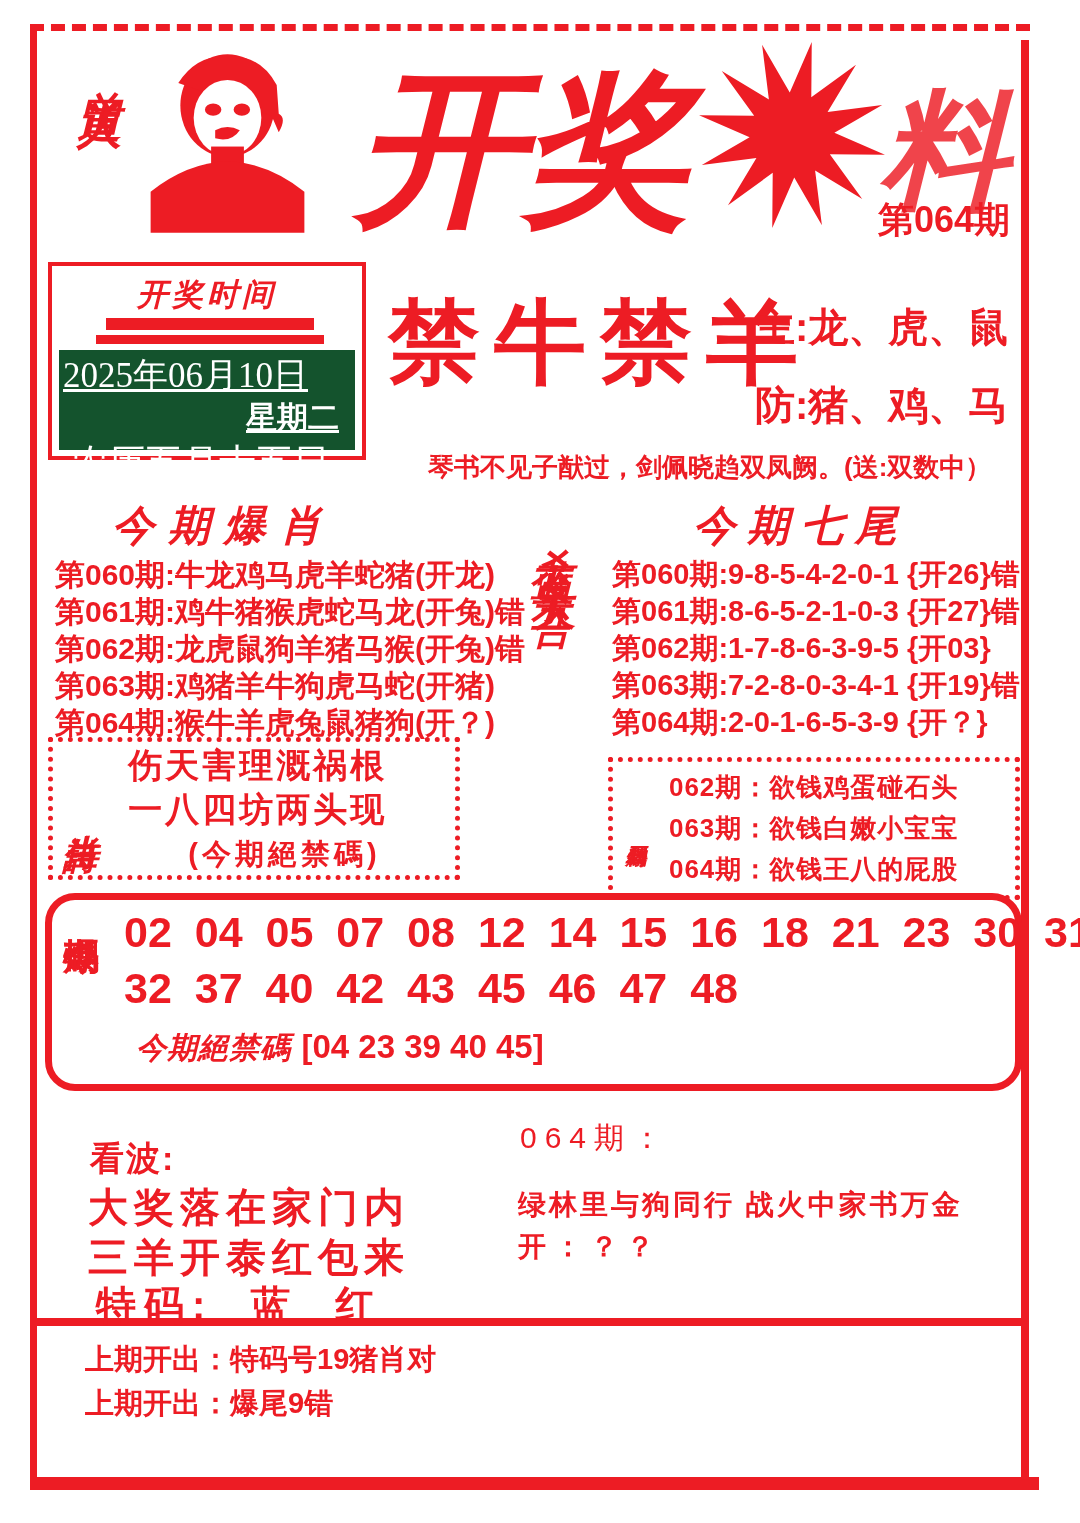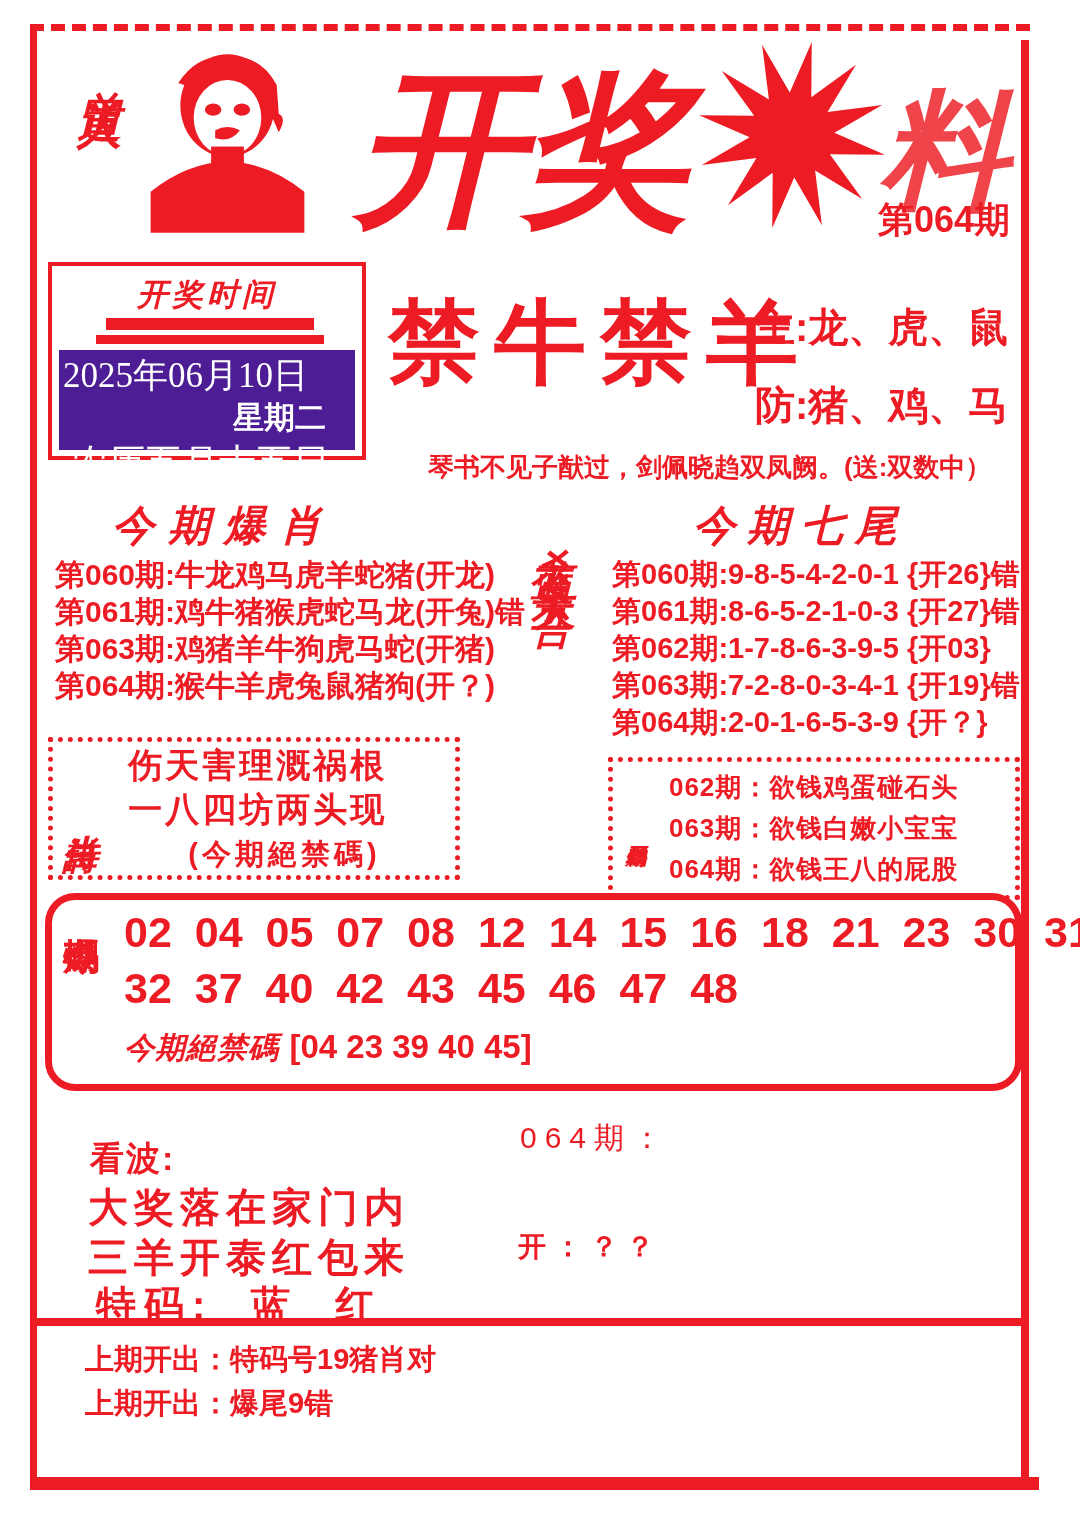--- a/index.html
+++ b/index.html
@@ -19,23 +19,23 @@
   .vert{writing-mode:vertical-rl;text-orientation:upright;}
   .nowrap{white-space:nowrap;}
   
   .publisher{left:70px;top:56px;height:190px;font-size:44px;letter-spacing:8px;}
   .issue{left:850px;top:196px;width:160px;font-size:36px;font-weight:bold;text-align:right;}
   
   .datebox{left:48px;top:262px;width:318px;height:198px;border:4px solid #ed1c24;box-sizing:border-box;}
   .dt-title{position:absolute;left:0;right:0;top:8px;text-align:center;font-size:31px;letter-spacing:4px;}
   .dt-bar1{position:absolute;left:54px;top:52px;width:208px;height:12px;}
   .dt-bar2{position:absolute;left:44px;top:69px;width:228px;height:9px;}
-  .dt-block{position:absolute;left:7px;right:7px;top:84px;bottom:6px;background:#4c1d95;color:#fff;}
+  .dt-block{position:absolute;left:7px;right:7px;top:84px;bottom:6px;background:#14532d;color:#fff;text-decoration:underline;}
   .dt-date{font-size:35px;padding:2px 0 0 4px;}
-  .dt-week{font-size:31px;font-weight:bold;text-align:right;padding-right:29px;margin-top:-2px;}
+  .dt-week{font-size:31px;font-weight:bold;text-align:right;padding-right:16px;margin-top:-2px;}
   .dt-lunar{font-size:37px;padding-left:12px;margin-top:-1px;}
   .dt-ganzhi{font-size:29px;font-weight:bold;padding-left:4px;}
   
   .ban{left:388px;top:292px;width:470px;font-size:92px;font-weight:bold;letter-spacing:14px;line-height:1.1;}
   .hl-main{left:755px;top:300px;font-size:40px;font-weight:bold;}
   .hl-defend{left:755px;top:378px;font-size:40px;font-weight:bold;}
   .hl-poem{left:428px;top:450px;width:590px;font-size:26px;font-weight:bold;}
   
   .bz-title{left:112px;top:498px;font-size:42px;letter-spacing:14px;}
   .bz-rows{left:55px;top:556px;font-size:30px;font-weight:bold;line-height:37px;}
@@ -49,21 +49,21 @@
   .zp-line{font-size:34px;font-weight:bold;letter-spacing:3px;line-height:44px;margin-left:26px;}
   .zp-note{font-size:29px;font-weight:bold;margin:4px 0 0 86px;letter-spacing:4px;}
   .mt-box{left:608px;top:757px;width:412px;height:143px;}
   .mt-label{font-size:21px;line-height:0.95;margin:0 10px 0 12px;}
   .mt-row{font-size:26px;font-weight:bold;line-height:41px;margin-left:14px;letter-spacing:1px;}
   
   .bn-box{left:45px;top:893px;width:977px;height:198px;border:7px solid #ed1c24;border-radius:30px;box-sizing:border-box;}
   .bn-label{position:absolute;left:12px;top:10px;height:175px;font-size:36px;font-weight:bold;line-height:0.95;}
   .bn-rows{position:absolute;left:72px;top:4px;font-size:43px;font-weight:bold;word-spacing:11px;line-height:56px;}
   .bn-forbid{position:absolute;left:72px;top:128px;}
-  .bn-forbid-label{font-size:30px;letter-spacing:1px;}
+  .bn-forbid-label{font-size:30px;letter-spacing:1px;margin-left:12px;}
   .bn-forbid-nums{font-size:33px;font-weight:bold;margin-left:6px;}
   
   .wv-title{left:90px;top:1136px;font-size:34px;font-weight:bold;letter-spacing:2px;}
   .wv-l1{left:88px;top:1180px;font-size:40px;font-weight:bold;letter-spacing:6px;}
   .wv-l2{left:88px;top:1230px;font-size:40px;font-weight:bold;letter-spacing:6px;}
   .wv-sp{left:96px;top:1278px;font-size:40px;font-weight:bold;letter-spacing:8px;word-spacing:18px;}
   .rd-issue{left:520px;top:1118px;font-size:30px;letter-spacing:8px;}
   .rd-text{left:518px;top:1186px;font-size:28px;font-weight:bold;letter-spacing:3px;}
   .rd-open{left:518px;top:1228px;font-size:28px;font-weight:bold;letter-spacing:8px;}
   
@@ -118,20 +118,21 @@
 
   <div class="abs ban nowrap">禁牛禁羊</div>
   <div class="abs hl-main nowrap">主:龙、虎、鼠</div>
   <div class="abs hl-defend nowrap">防:猪、鸡、马</div>
   <div class="abs hl-poem nowrap">琴书不见子猷过，剑佩晓趋双凤阙。(送:双数中）</div>
 
   <div class="abs bz-title script nowrap">今期爆肖</div>
   <div class="abs bz-rows">
     <div class="nowrap">第060期:牛龙鸡马虎羊蛇猪(开龙)</div>
     <div class="nowrap">第061期:鸡牛猪猴虎蛇马龙(开兔)错</div>
+    <div class="nowrap">第062期:龙虎鼠狗羊猪马猴(开兔)错</div>
     <div class="nowrap">第063期:鸡猪羊牛狗虎马蛇(开猪)</div>
     <div class="nowrap">第064期:猴牛羊虎兔鼠猪狗(开？)</div>
   </div>
 
   <div class="abs kill script vert">杀蓝单杀五合</div>
 
   <div class="abs st-title script nowrap">今期七尾</div>
   <div class="abs st-rows">
     <div class="nowrap">第060期:9-8-5-4-2-0-1 {开26}错</div>
     <div class="nowrap">第061期:8-6-5-2-1-0-3 {开27}错</div>
@@ -169,18 +170,19 @@
       <span class="bn-forbid-nums">[04 23 39 40 45]</span>
     </div>
   </div>
 
   <div class="abs wv-title nowrap">看波:</div>
   <div class="abs wv-l1 nowrap">大奖落在家门内</div>
   <div class="abs wv-l2 nowrap">三羊开泰红包来</div>
   <div class="abs wv-sp nowrap">特码: 蓝 红</div>
 
   <div class="abs rd-issue nowrap">064期：</div>
+  <div class="abs rd-text nowrap">绿林里与狗同行 战火中家书万金</div>
   <div class="abs rd-open nowrap">开：？？</div>
 
   <div class="abs ft-l1 nowrap">上期开出：特码号19猪肖对</div>
   <div class="abs ft-l2 nowrap">上期开出：爆尾9错</div>
 
 </div>
 
 </body></html>

